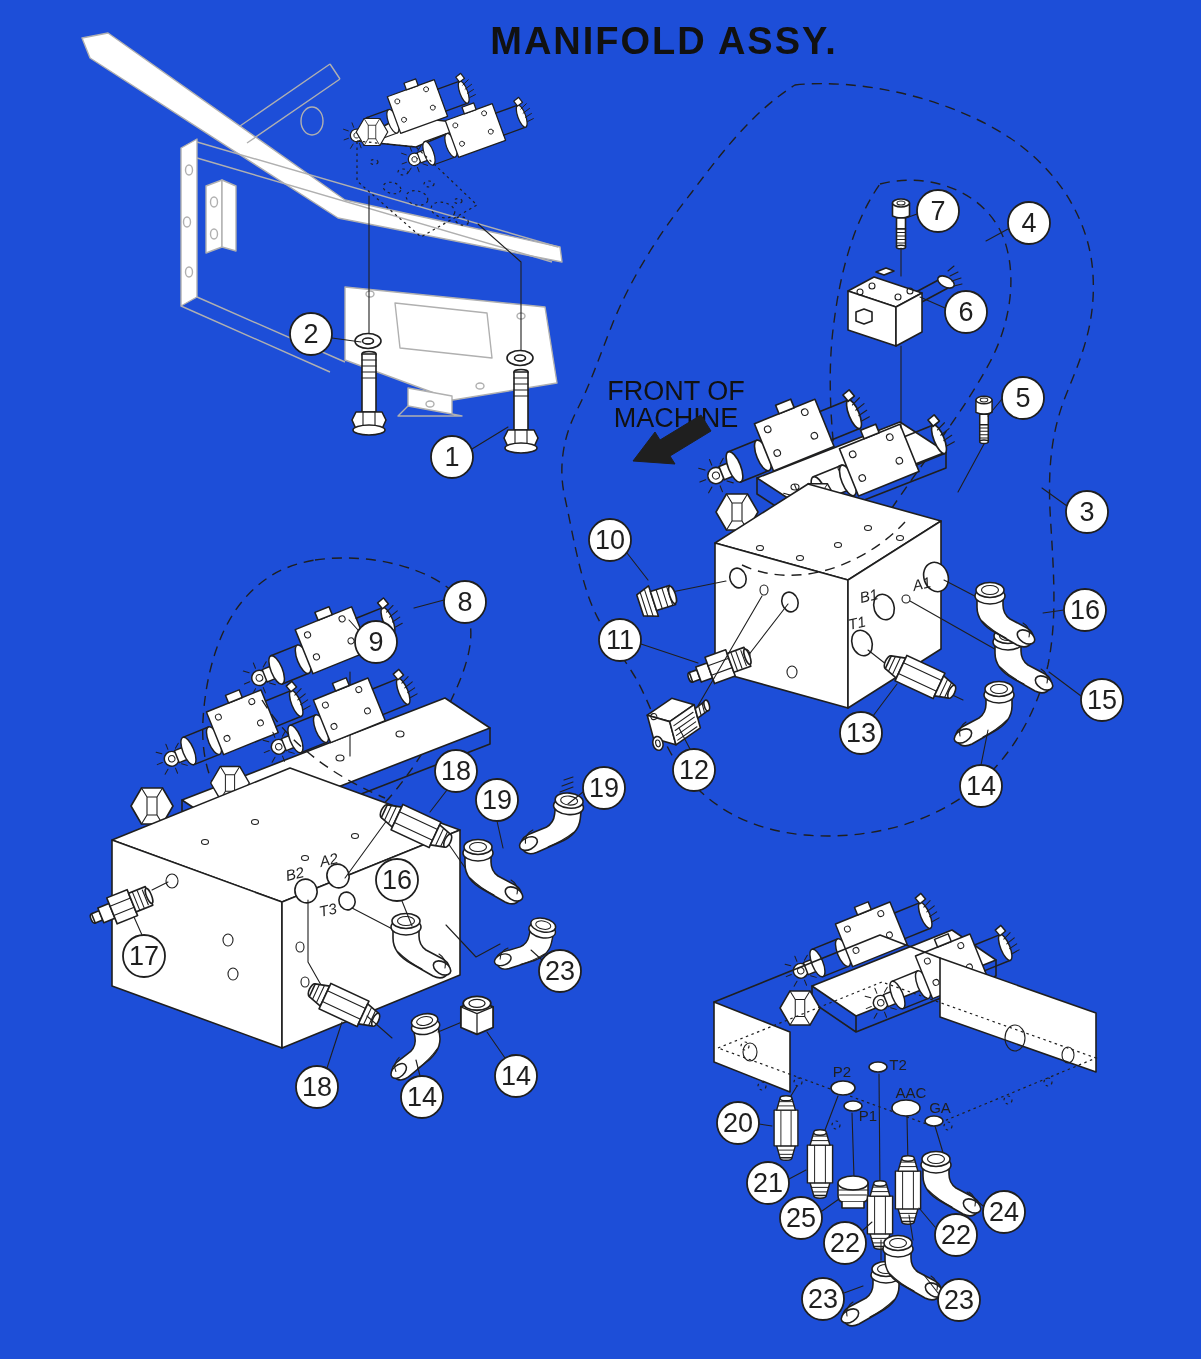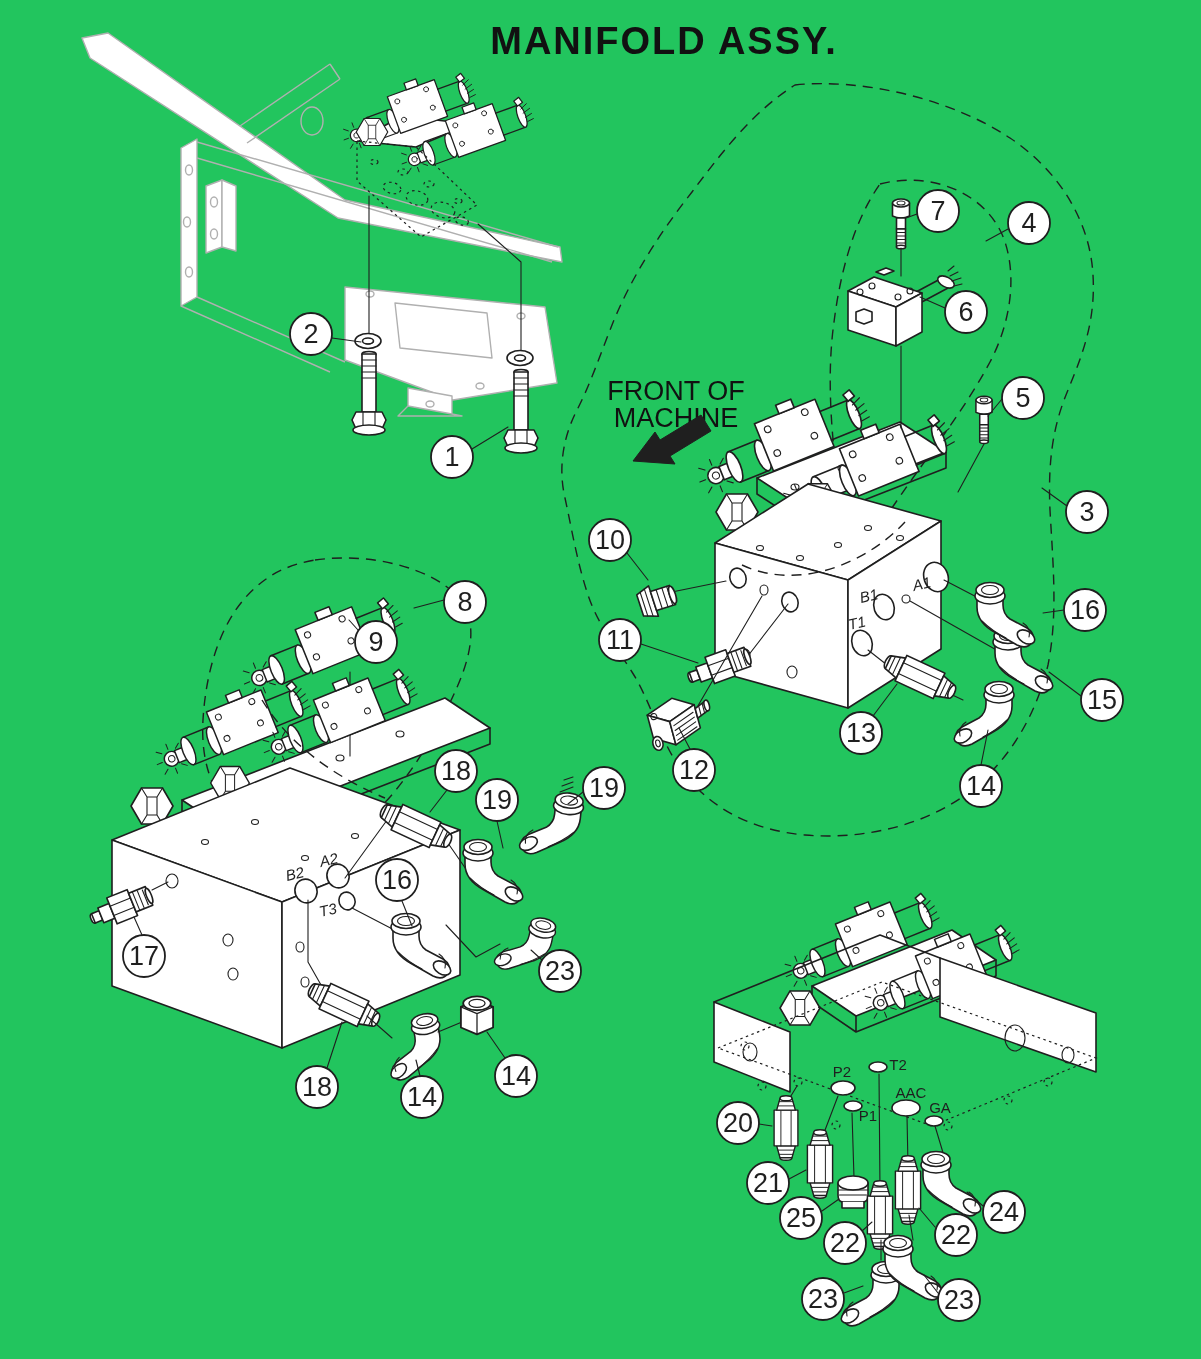--- a/index.html
+++ b/index.html
@@ -1,16 +1,16 @@
 <!DOCTYPE html>
 <html><head>
 <meta charset="utf-8">
 <style>
   html,body{margin:0;padding:0;background:#ffffff;}
-  .page{width:1201px;height:1359px;position:relative;background:#22c55e;font-family:"Liberation Sans",sans-serif;}
+  .page{width:1201px;height:1359px;position:relative;background:#1d4ed8;font-family:"Liberation Sans",sans-serif;}
   svg{display:block;}
   .k{stroke:#1f1f1f;fill:none;stroke-width:1.6;stroke-linejoin:round;stroke-linecap:round;}
   .kf{stroke:#1f1f1f;fill:#ffffff;stroke-width:1.6;stroke-linejoin:round;stroke-linecap:round;}
   .kb{stroke:#1f1f1f;fill:#1f1f1f;stroke-width:1;}
   .thin{stroke-width:1.1;}
   .dash{stroke:#1f1f1f;fill:none;stroke-width:1.4;stroke-dasharray:10 7;}
   .dot{stroke:#1f1f1f;fill:none;stroke-width:1.2;stroke-dasharray:2.5 3.5;}
   .gray{stroke:#b0b0b0;fill:none;stroke-width:1.4;stroke-linejoin:round;}
   .grayf{stroke:#b0b0b0;fill:#ffffff;stroke-width:1.4;stroke-linejoin:round;}
   .co{fill:#ffffff;stroke:#1f1f1f;stroke-width:1.8;}

